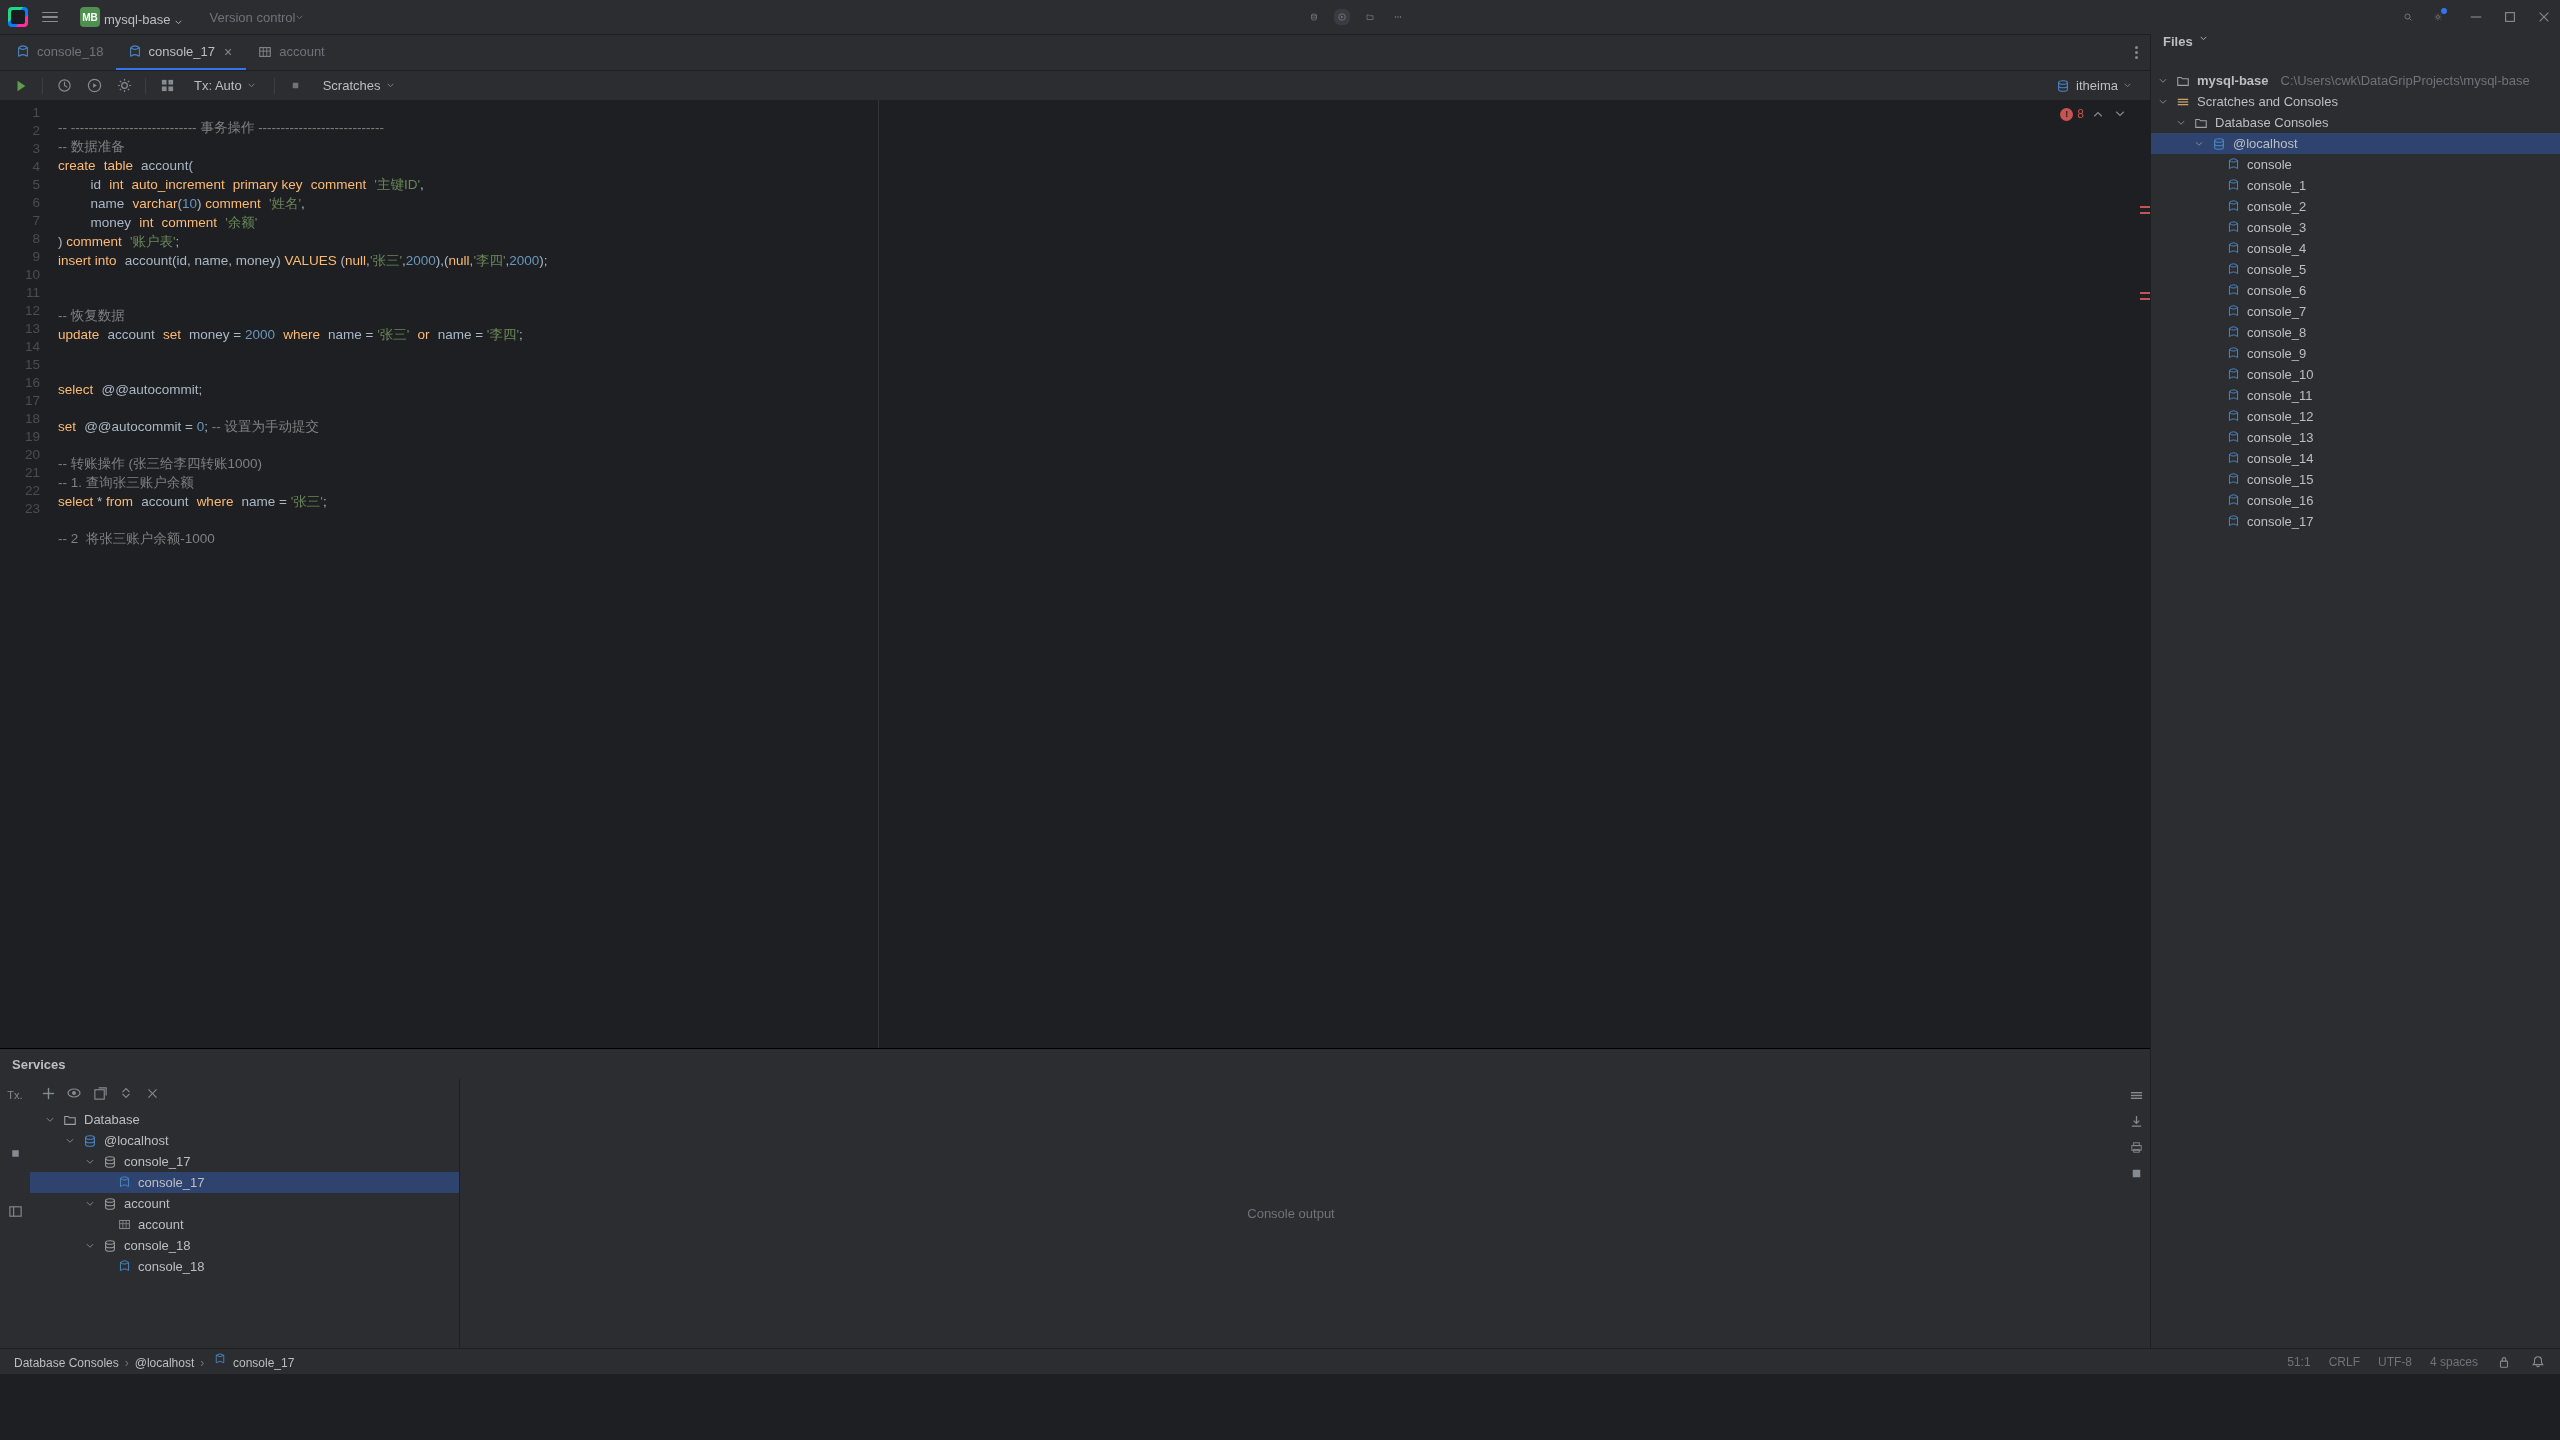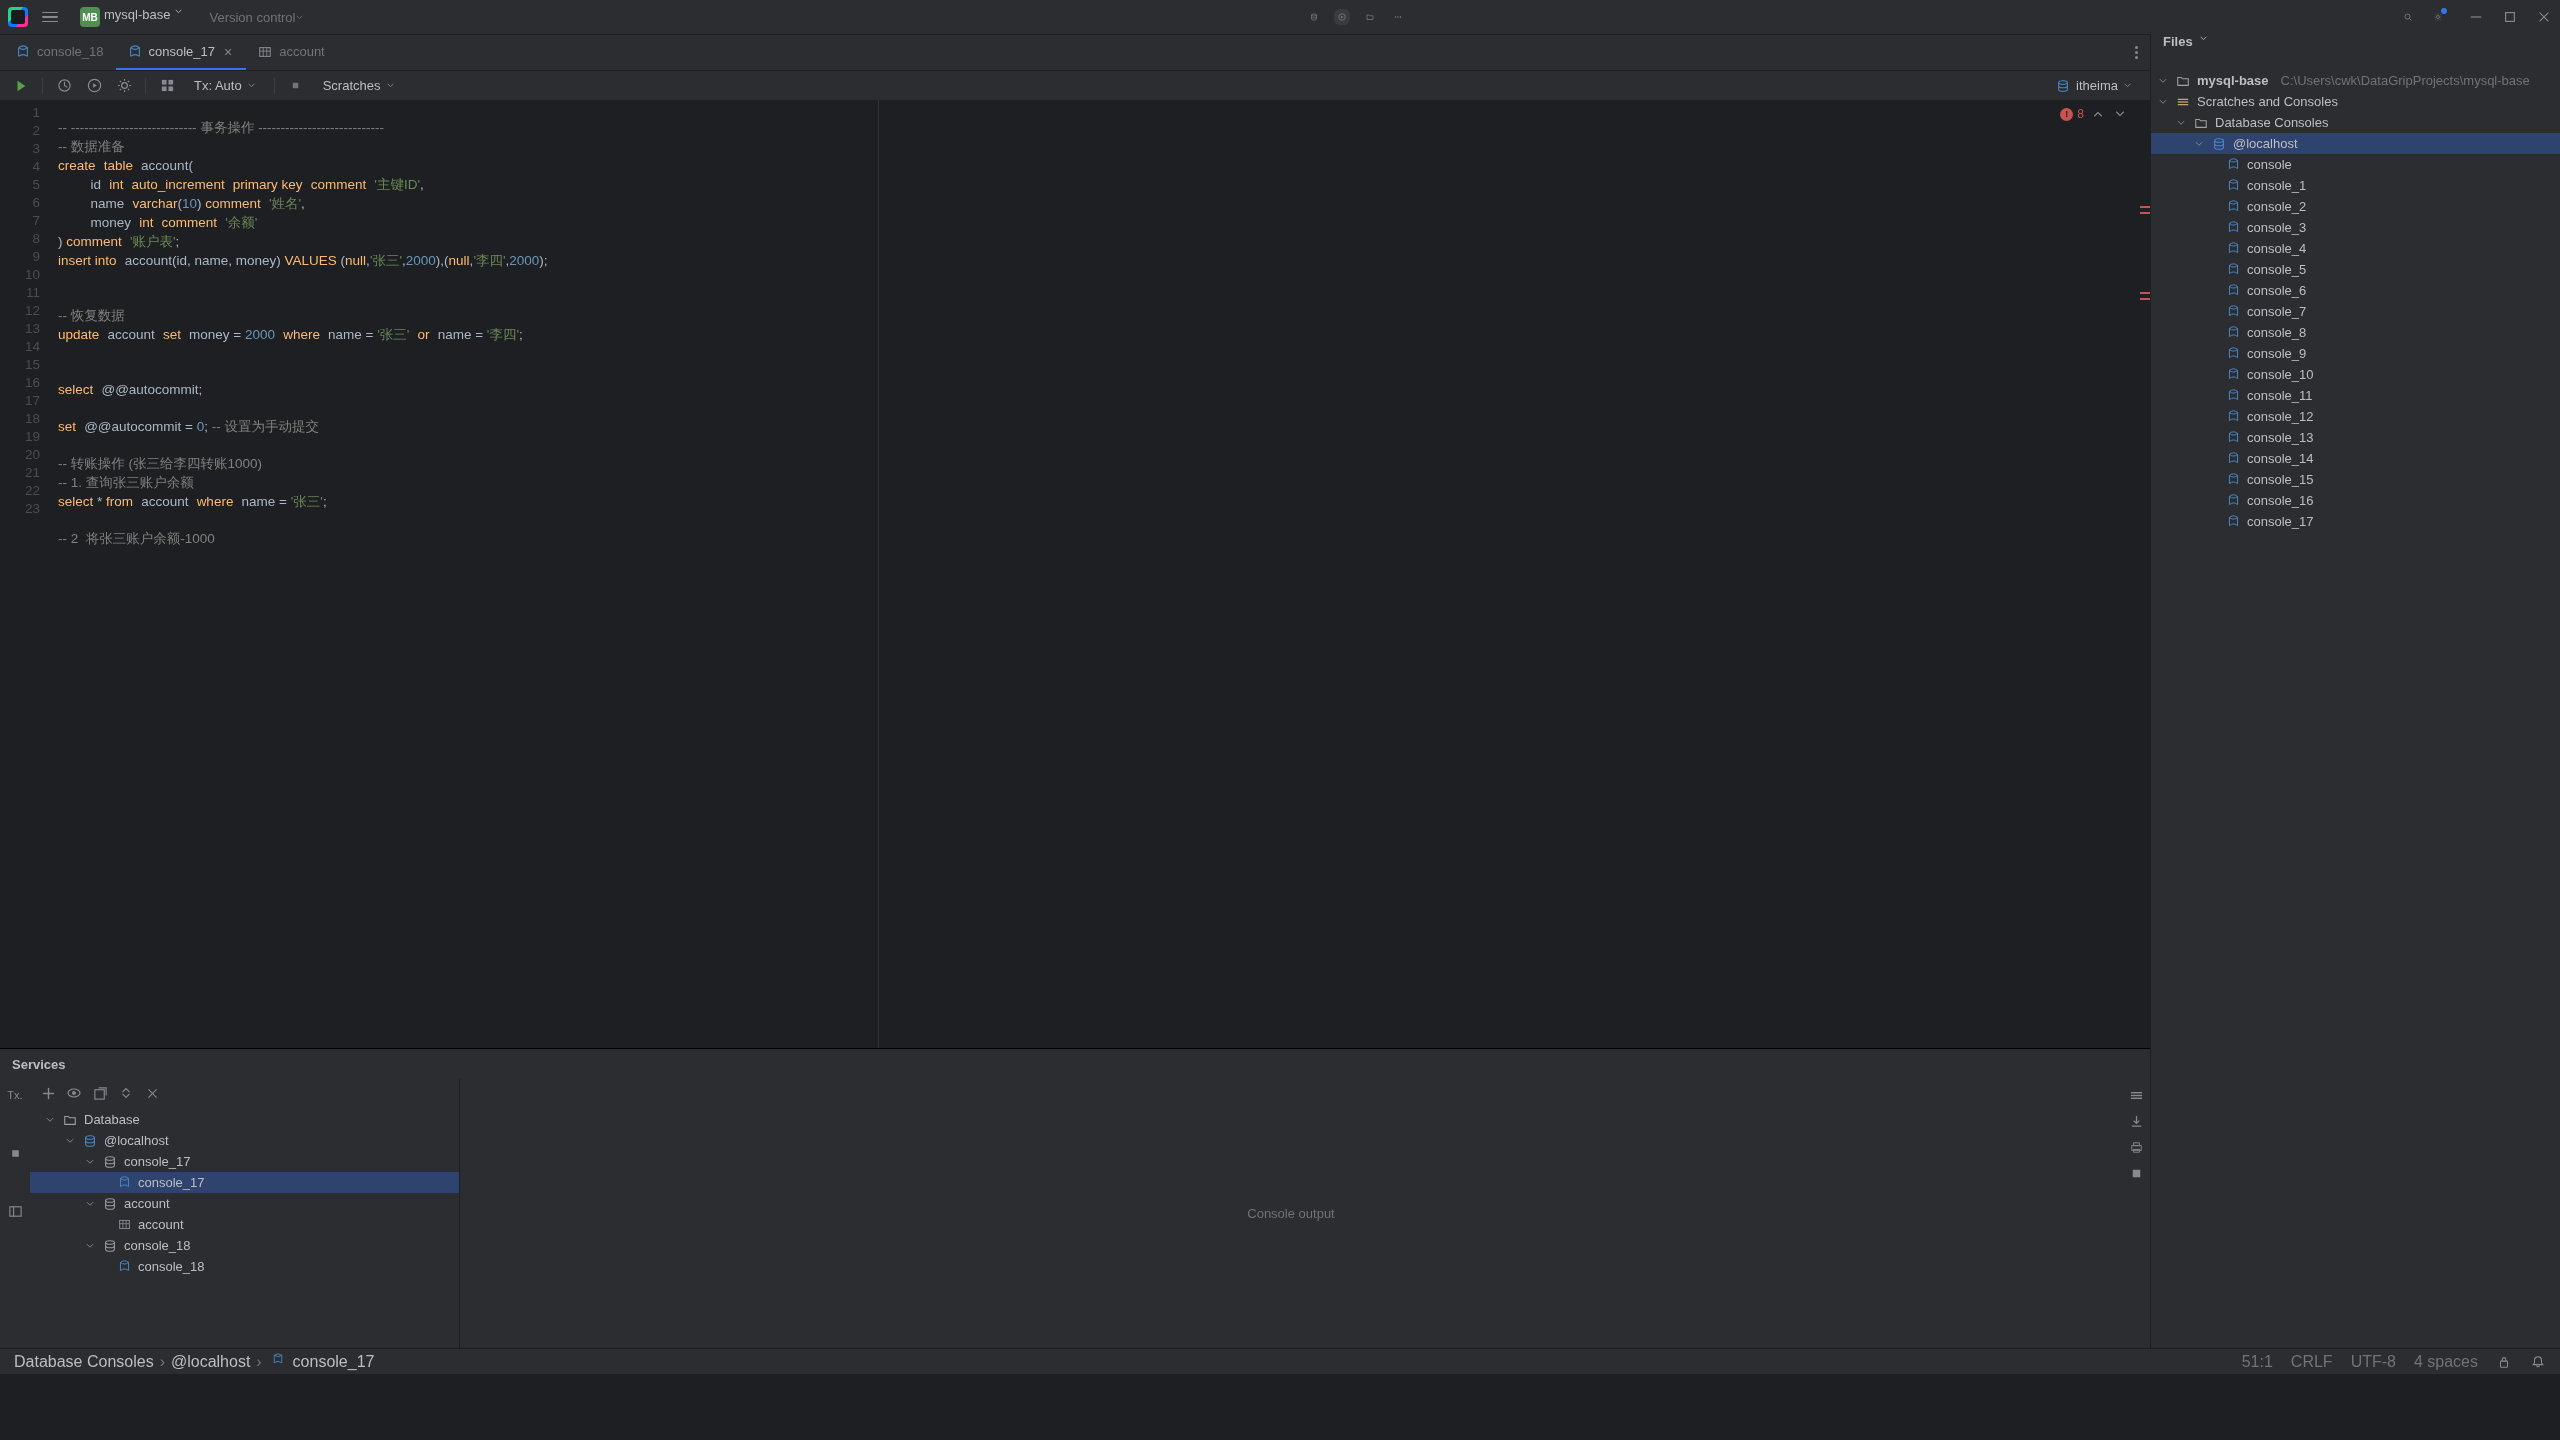--- a/index.html
+++ b/index.html
@@ -15,21 +15,21 @@
   svg{display:block}
 
   
   .titlebar{height:34px;background:var(--bg);display:flex;align-items:center;padding:0 8px;gap:8px}
   .tb-left{display:flex;align-items:center;gap:10px}
   .tb-center{flex:1;display:flex;align-items:center;justify-content:center;gap:12px}
   .tb-right{display:flex;align-items:center;gap:14px}
   .logo-app{width:20px;height:20px;border-radius:4px;background:linear-gradient(135deg,#21d789 0%,#21d789 40%,#087cfa 40%,#087cfa 70%,#fe2e9a 70%);position:relative}
   .logo-app::after{content:"";position:absolute;inset:3px;border-radius:2px;background:#191b1f}
   .proj-badge{width:20px;height:20px;border-radius:4px;background:#4f8f4f;color:#fff;display:flex;align-items:center;justify-content:center;font-size:10px;font-weight:700}
-  .proj-name{display:flex;align-items:flex-start;gap:4px;padding:4px 8px;border-radius:4px}
+  .proj-name{display:flex;align-items:flex-end;gap:4px;padding:4px 8px;border-radius:4px}
   .vc{display:flex;align-items:center;padding:4px 8px;border-radius:4px;color:var(--text-dim)}
   .tb-ico,.ico{width:16px;height:16px;display:inline-flex;align-items:center;justify-content:center;color:var(--muted)}
   .hamburger{display:flex;flex-direction:column;gap:3px}
   .hamburger span{width:16px;height:1.5px;background:var(--muted);border-radius:1px}
   .tb-btn{padding:4px;border-radius:4px}
   .gear-dot::after{content:"";position:absolute;width:6px;height:6px;border-radius:50%;background:#3574f0;top:-1px;right:-1px}
   .rel{position:relative}
   .winbtns{display:flex;gap:18px;margin-left:8px}
 
   
@@ -90,21 +90,21 @@
   .svc-body{flex:1;display:flex;min-height:0}
   .svc-left{width:460px;border-right:1px solid var(--bg2);display:flex}
   .svc-leftbar{width:30px;display:flex;flex-direction:column;align-items:center;gap:16px;padding-top:8px}
   .svc-tree-wrap{flex:1;display:flex;flex-direction:column}
   .svc-toolbar{height:28px;display:flex;align-items:center;gap:10px;padding:0 10px}
   .svc-out{flex:1;display:flex;align-items:center;justify-content:center;color:var(--text-dim);position:relative}
   .svc-rightbar{width:28px;display:flex;flex-direction:column;align-items:center;gap:10px;padding-top:8px;background:var(--bg)}
   .svc-tree{flex:1;overflow:auto;padding-top:2px}
 
   
-  .status{height:26px;background:var(--bg);display:flex;align-items:center;padding:0 14px;border-top:1px solid var(--bg2);font-size:16px;color:var(--text)}
+  .status{height:26px;background:var(--bg);display:flex;align-items:center;padding:0 14px;border-top:1px solid var(--bg2);font-size:12px;color:var(--text)}
   .bc-sep{color:var(--text-dim);margin:0 6px}
   .status-right{margin-left:auto;display:flex;align-items:center;gap:18px;color:var(--text-dim)}
 
   .chev-d{display:inline-block}
   .chev-d svg{width:9px;height:9px}
 </style>
 </head>
 <body>
 
 <svg width="0" height="0" style="position:absolute">

